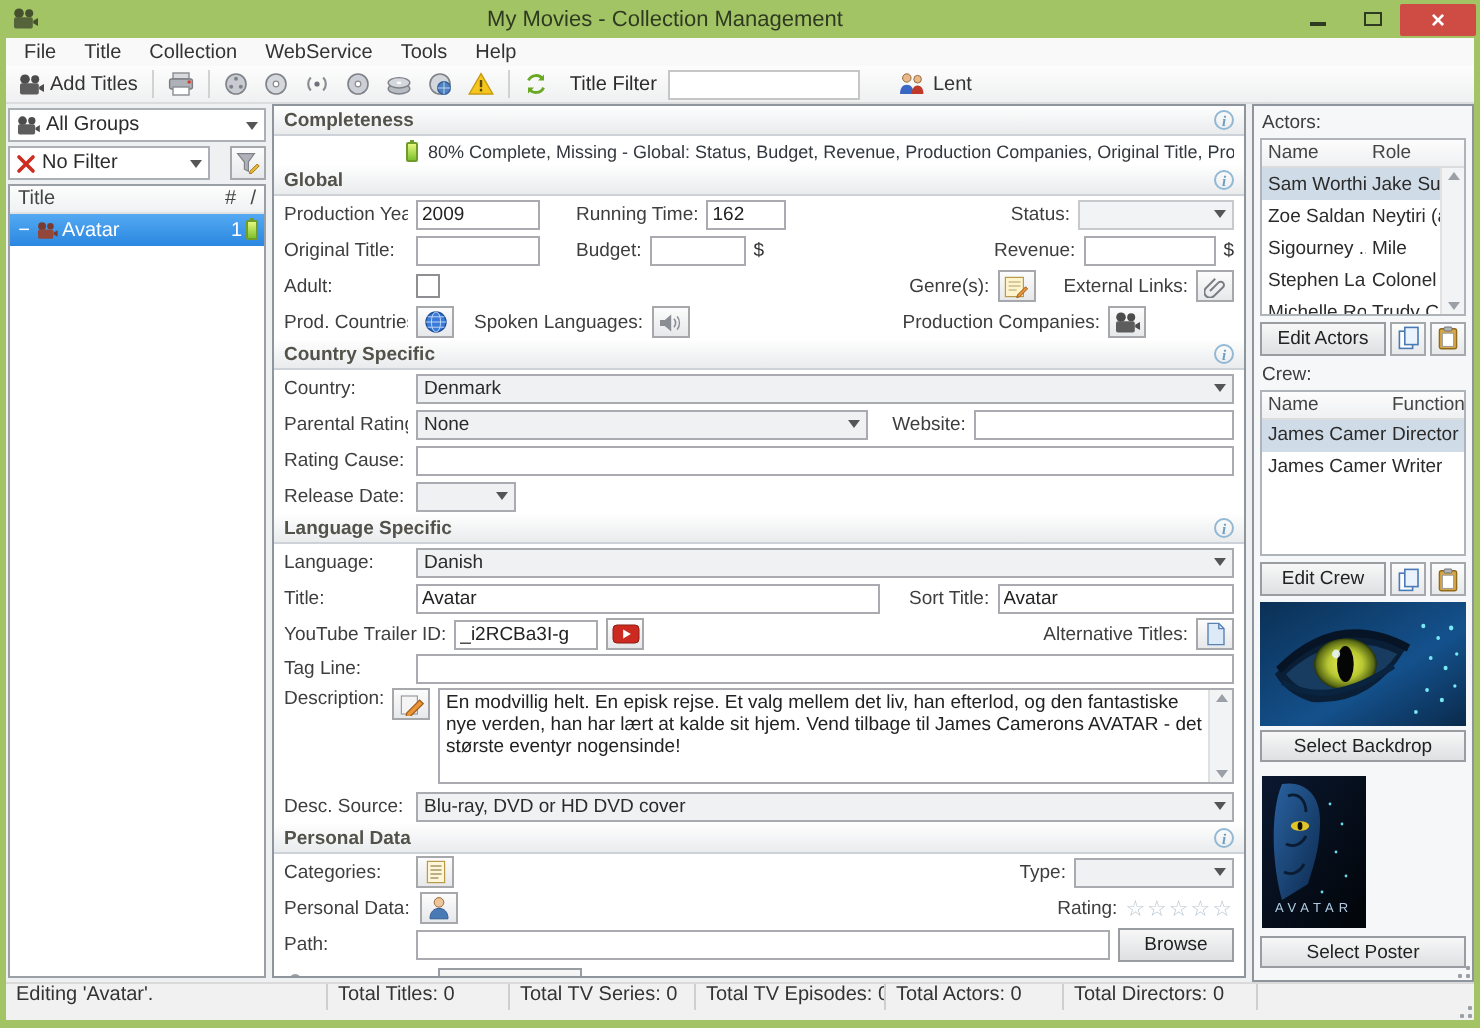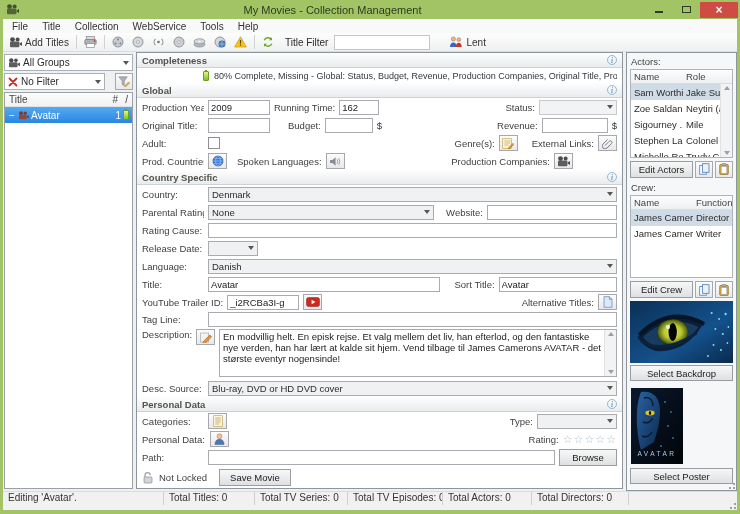--- a/index.html
+++ b/index.html
@@ -276,21 +276,21 @@
           <span class="ct">80% Complete, Missing - Global: Status, Budget, Revenue, Production Companies, Original Title, Production Countries, Spoken</span>
         </div>
 
         <div class="shead">
           <span>Global</span>
           <span class="info"></span>
         </div>
         <div class="fr">
           <span class="lbl">Production Year:</span>
           <input class="inp" style="width: 62px;" value="2009">
-          <span class="lbl auto" style="">Running Time:</span>
+          <span class="lbl auto" style="margin-left:14px">Running Time:</span>
           <input class="inp" style="width: 40px;" value="162">
           <span class="sp"></span>
           <span class="lbl auto">Status:</span>
           <div class="combo dis" style="width:78px">
               <span class="cv"></span>
               <span class="carat"></span>
             </div>
         </div>
         <div class="fr">
           <span class="lbl">Original Title:</span>
@@ -375,20 +375,24 @@
           <input class="inp grow" value="" style="">
         </div>
         <div class="fr">
           <span class="lbl">Release Date:</span>
           <div class="combo" style="width:50px">
               <span class="cv"></span>
               <span class="carat"></span>
             </div>
         </div>
 
+        <div class="shead">
+          <span>Language Specific</span>
+          <span class="info"></span>
+        </div>
         <div class="fr">
           <span class="lbl">Language:</span>
           <div class="combo grow">
               <span class="cv">Danish</span>
               <span class="carat"></span>
             </div>
         </div>
         <div class="fr">
           <span class="lbl">Title:</span>
           <input class="inp" style="width: 272px;" value="Avatar">

